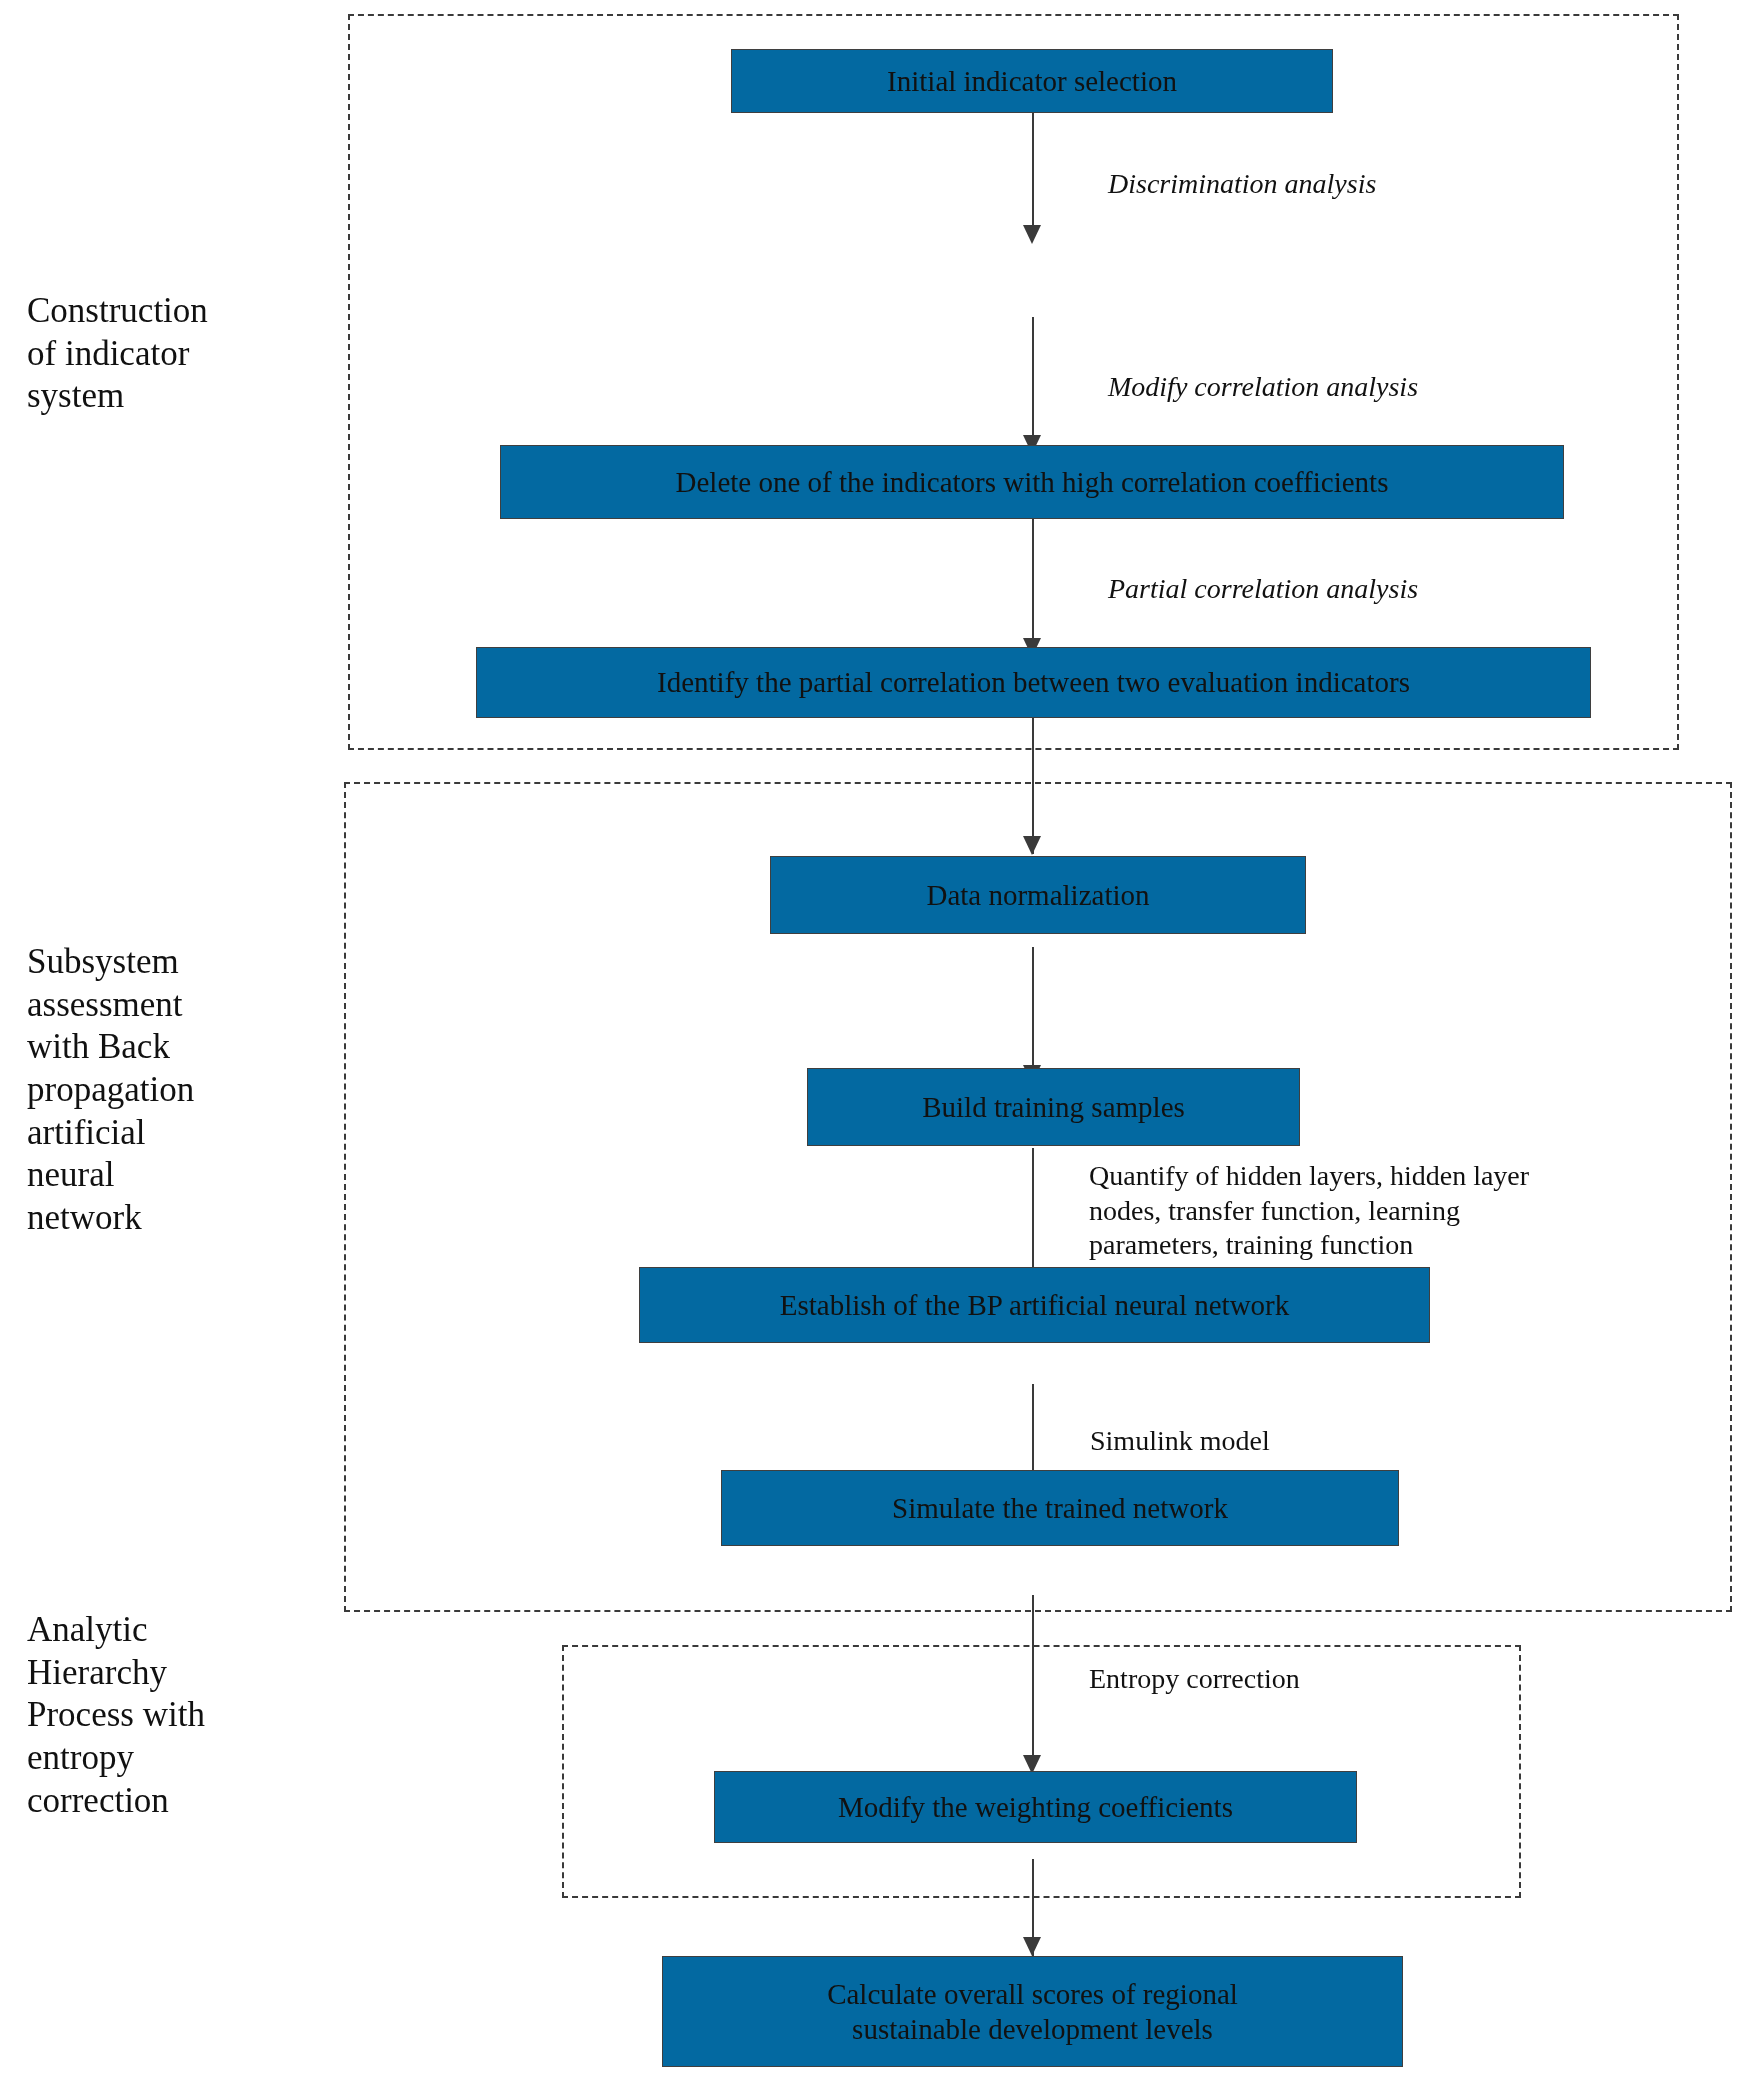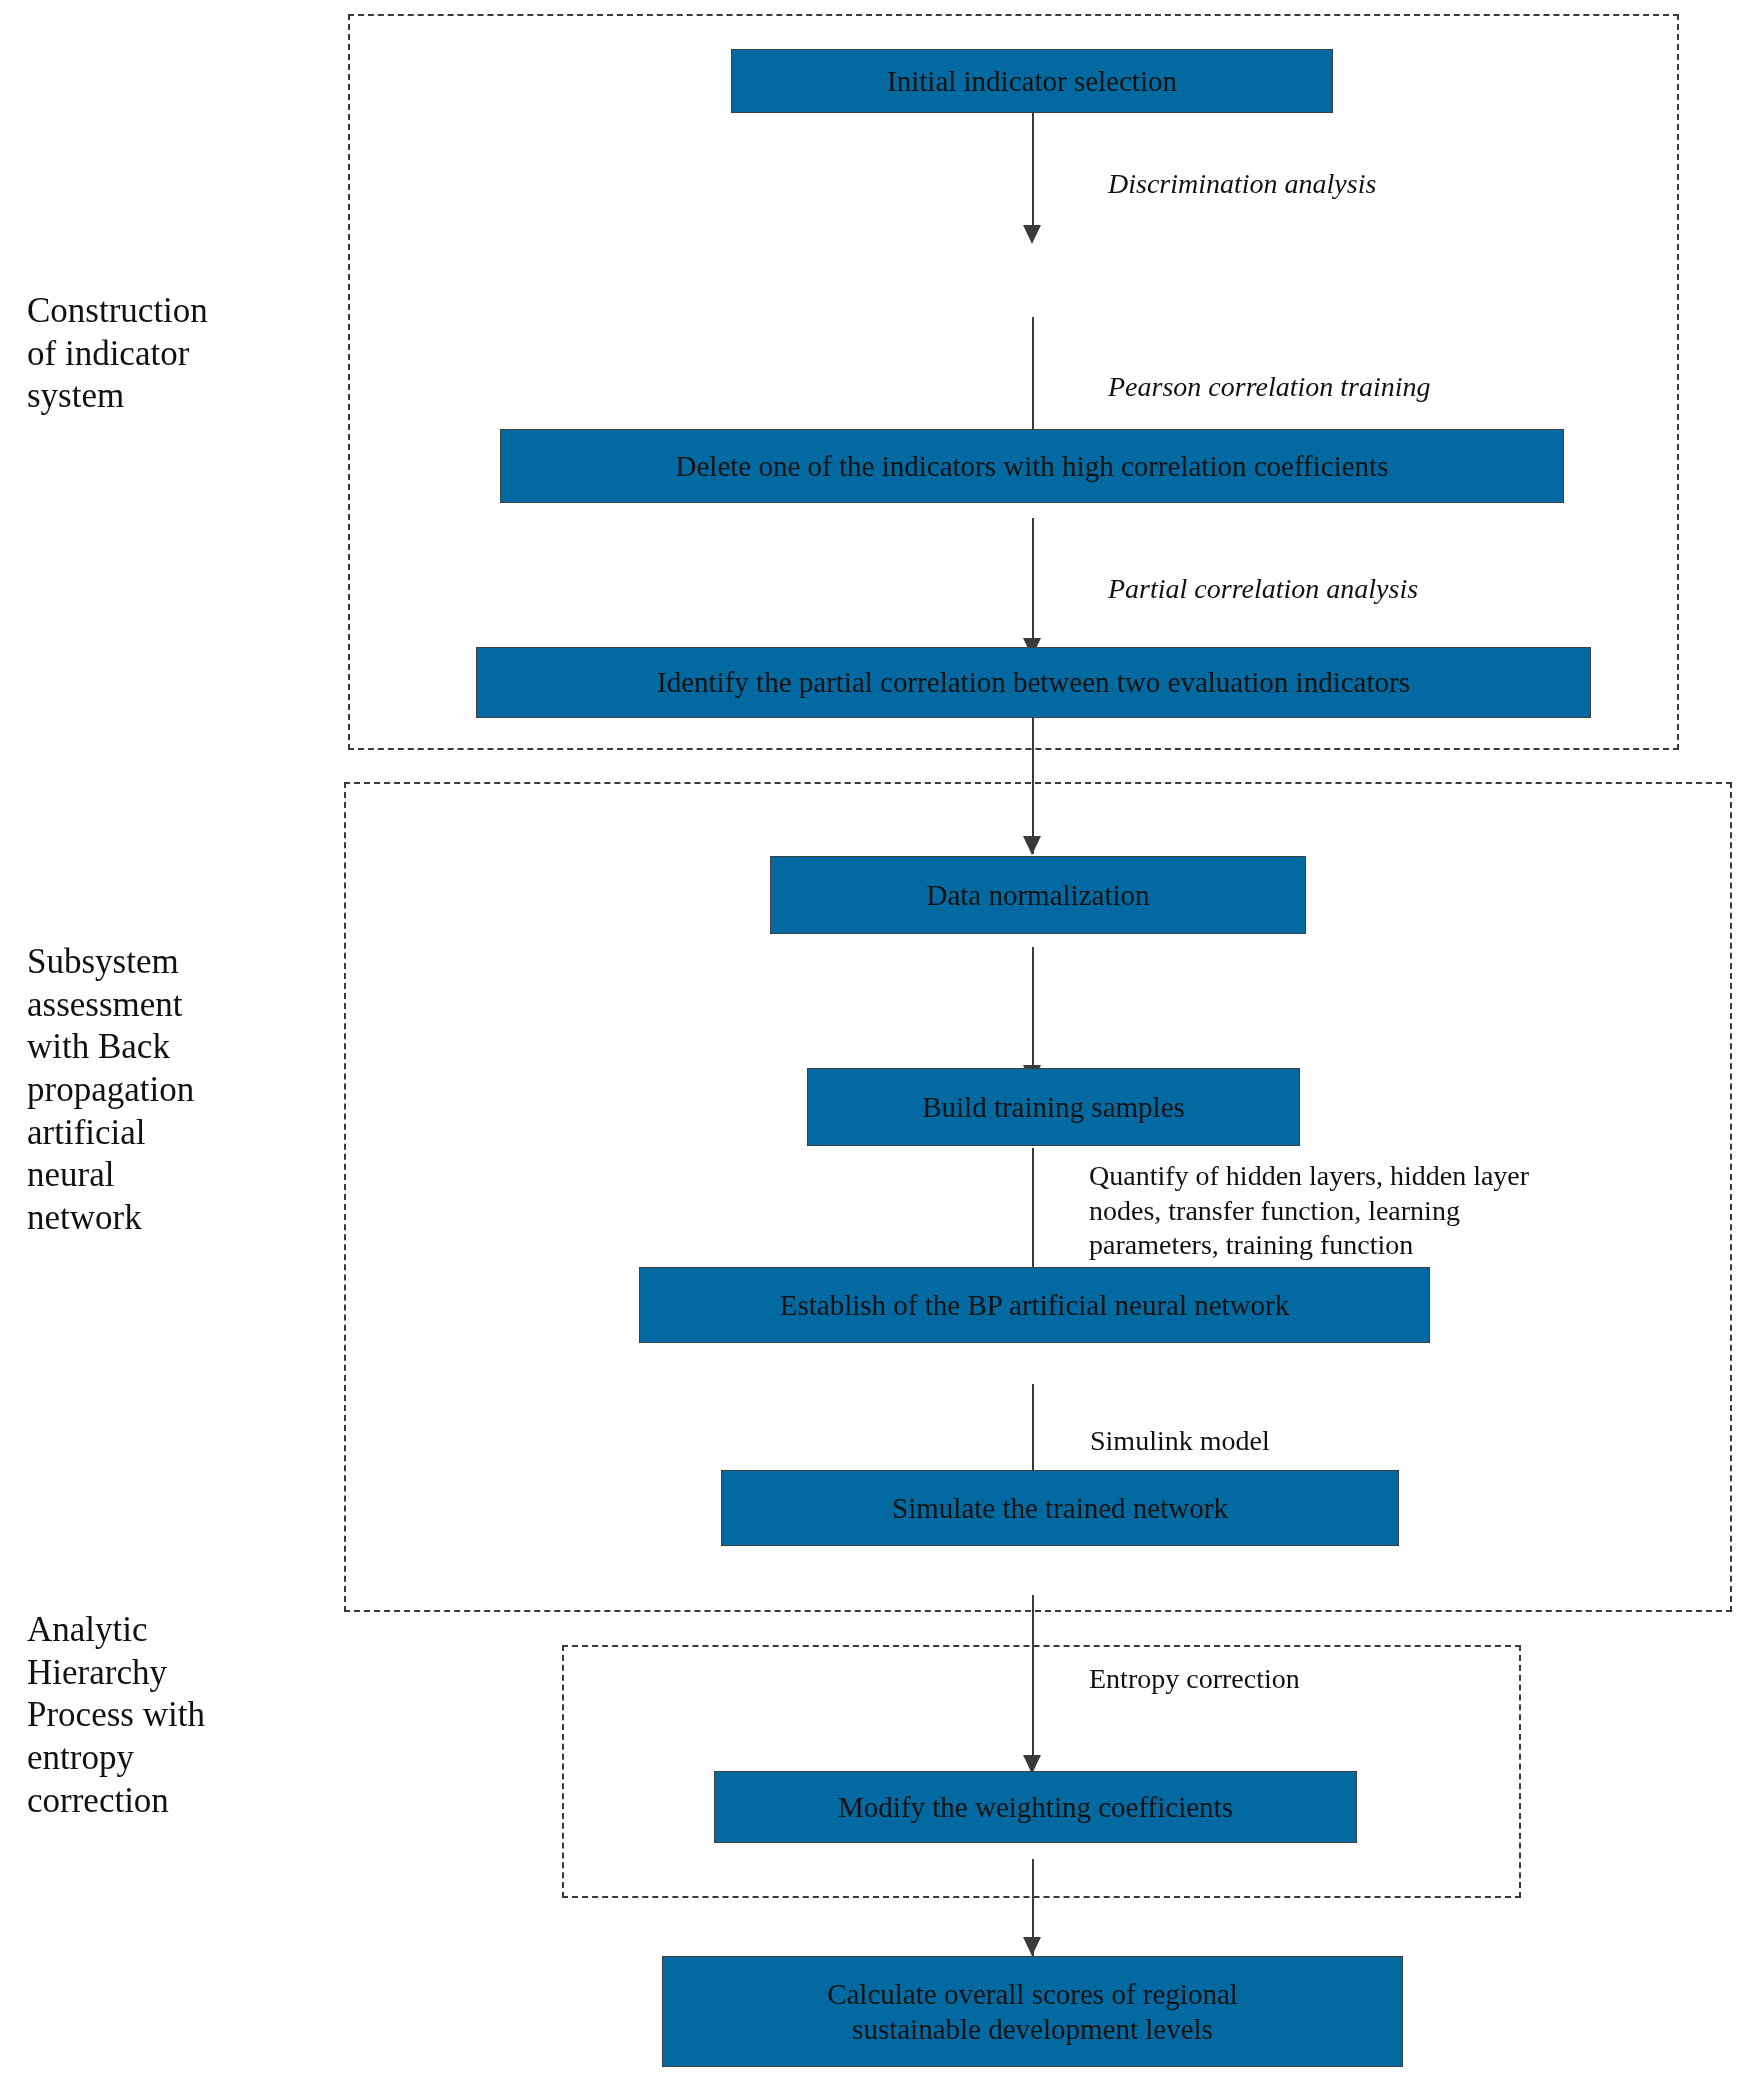--- a/index.html
+++ b/index.html
@@ -84,40 +84,40 @@
 
   <div class="conn" style="left:1032px;top:1595px;height:175px;"></div>
   <div class="arrow" style="left:1023px;top:1755px;"></div>
 
   <div class="conn" style="left:1032px;top:1859px;height:97px;"></div>
   <div class="arrow" style="left:1023px;top:1937px;"></div>
 
   <div class="node" style="left:731px;top:49px;width:602px;height:64px;">Initial indicator selection</div>
 
 
-  <div class="node" style="left:500px;top:429px;width:1064px;height:74px;">Delete one of the indicators with high correlation coefficients</div>
+  <div class="node" style="left:500px;top:445px;width:1064px;height:74px;">Delete one of the indicators with high correlation coefficients</div>
 
   <div class="node" style="left:476px;top:647px;width:1115px;height:71px;">Identify the partial correlation between two evaluation indicators</div>
 
   <div class="node" style="left:770px;top:856px;width:536px;height:78px;">Data normalization</div>
 
   <div class="node" style="left:807px;top:1068px;width:493px;height:78px;">Build training samples</div>
 
   <div class="node" style="left:639px;top:1267px;width:791px;height:76px;">Establish of the BP artificial neural network</div>
 
   <div class="node" style="left:721px;top:1470px;width:678px;height:76px;">Simulate the trained network</div>
 
   <div class="node" style="left:714px;top:1771px;width:643px;height:72px;">Modify the weighting coefficients</div>
 
   <div class="node" style="left:662px;top:1956px;width:741px;height:111px;white-space:pre-line;">Calculate overall scores of regional
 sustainable development levels</div>
 
   <div class="elabel it" style="left: 1108px; top: 167px; ">Discrimination analysis</div>
 
-  <div class="elabel it" style="left: 1108px; top: 370px; font-style: italic;">Pearson correlation training</div>
+  <div class="elabel it" style="left: 1108px; top: 370px; font-style: italic;">Modify correlation analysis</div>
 
   <div class="elabel it" style="left: 1108px; top: 572px; font-style: italic;">Partial correlation analysis</div>
 
   <div class="elabel" style="left: 1089px; top: 1159px; width: 590px; font-style: normal;">Quantify of hidden layers, hidden layer
 nodes, transfer function, learning
 parameters, training function</div>
 
   <div class="elabel" style="left: 1090px; top: 1424px; font-style: normal;">Simulink model</div>
 
   <div class="elabel" style="left: 1089px; top: 1662px; font-style: normal;">Entropy correction</div>

